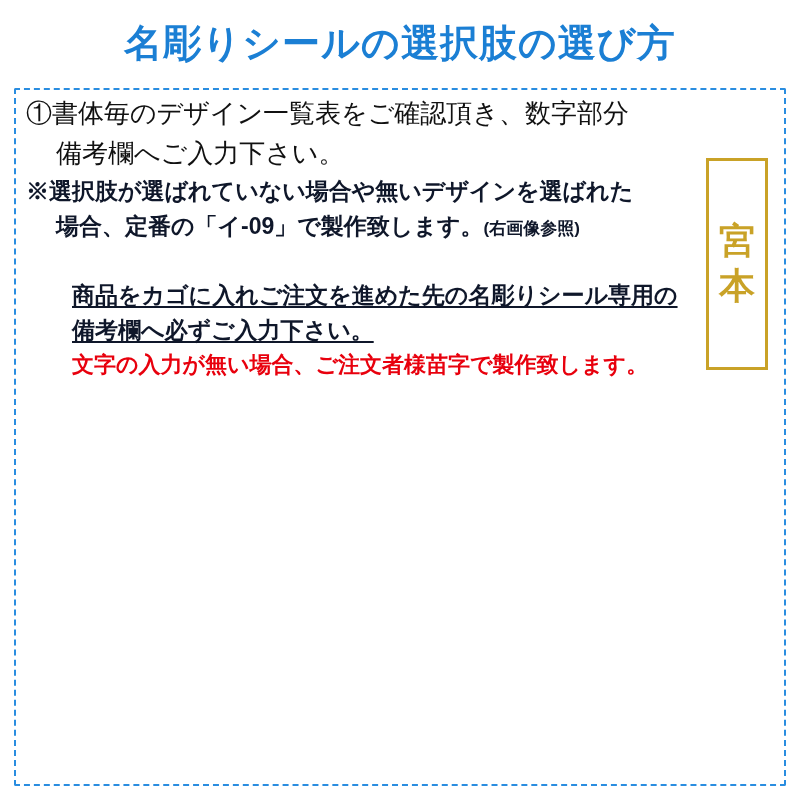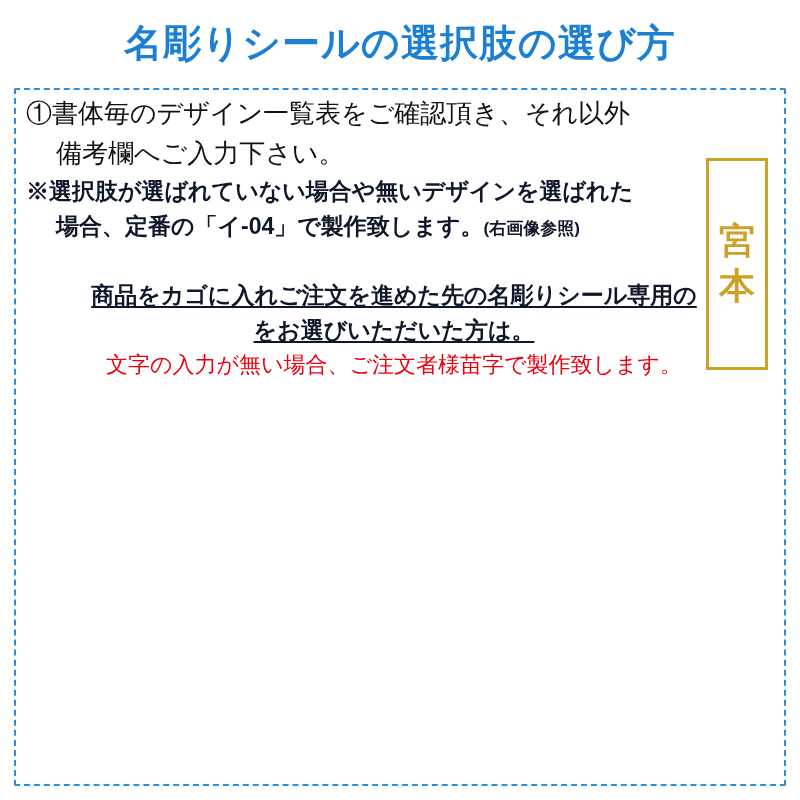--- a/index.html
+++ b/index.html
@@ -64,25 +64,25 @@
   }
   .line.red {
     color: #0f172a;
     font-size: 23px;
     font-weight: bold;
     margin-bottom: 12px;
   }
   .line.red-plain {
     color: #e8000d;
     font-size: 22px;
-    font-weight: normal;
+    font-weight: bold;
     margin-bottom: 12px;
   }
   .indent1 { padding-left: 30px; }
-  .indent2 { padding-left: 46px; text-align: center; }
+  .indent2 { padding-left: 46px; }
   .small {
     font-size: 17px;
     font-weight: bold;
     text-align: right;
   }
   .uline {
     text-decoration: underline;
     text-underline-offset: 3px;
   }
   .gap-big { height: 34px; }
@@ -113,33 +113,33 @@
 <body>
 
 <div class="page">
 
   <div class="title">名彫りシールの選択肢の選び方</div>
 
   <div class="frame"></div>
 
   <div class="body-text">
 
-    <div class="line black">①書体毎のデザイン一覧表をご確認頂き、それ以外</div>
+    <div class="line black">①書体毎のデザイン一覧表をご確認頂き、数字部分</div>
     <div class="line black indent1">備考欄へご入力下さい。</div>
 
     <div class="line red">※選択肢が選ばれていない場合や無いデザインを選ばれた</div>
     <div class="line red indent1">
-      <span>場合、定番の「イ-04」で製作致します。</span><span class="small">(右画像参照)</span>
+      <span>場合、定番の「イ-09」で製作致します。</span><span class="small">(右画像参照)</span>
     </div>
 
     <div class="gap-big"></div>
 
 
     <div class="line red indent2 uline">商品をカゴに入れご注文を進めた先の名彫りシール専用の</div>
-    <div class="line red indent2 uline">をお選びいただいた方は。</div>
+    <div class="line red indent2 uline">備考欄へ必ずご入力下さい。</div>
     <div class="line red-plain indent2">文字の入力が無い場合、ご注文者様苗字で製作致します。</div>
 
   </div>
 
   <div class="stamp">
     <span class="stamp-char">宮</span>
     <span class="stamp-char">本</span>
   </div>
 
 </div>

